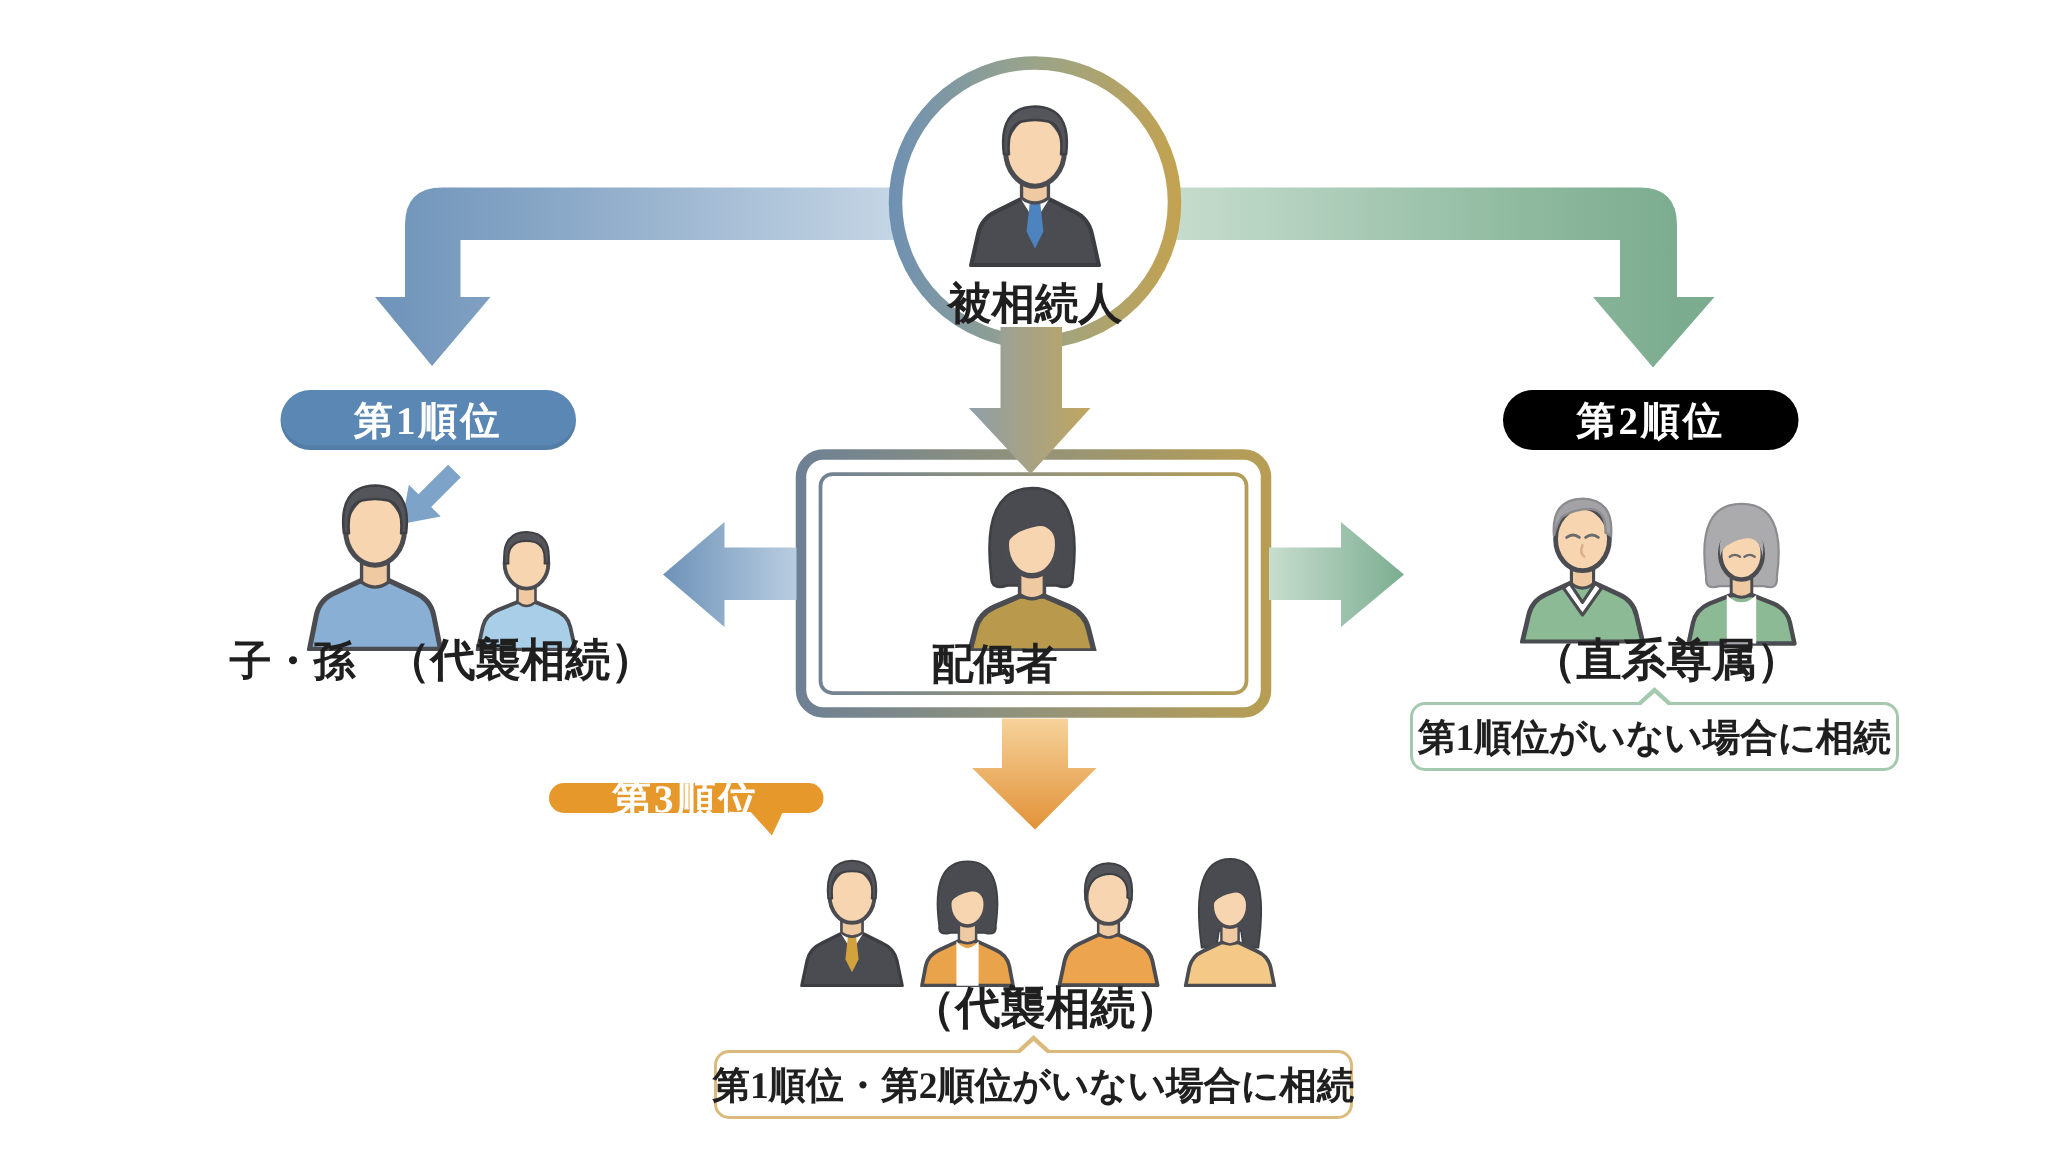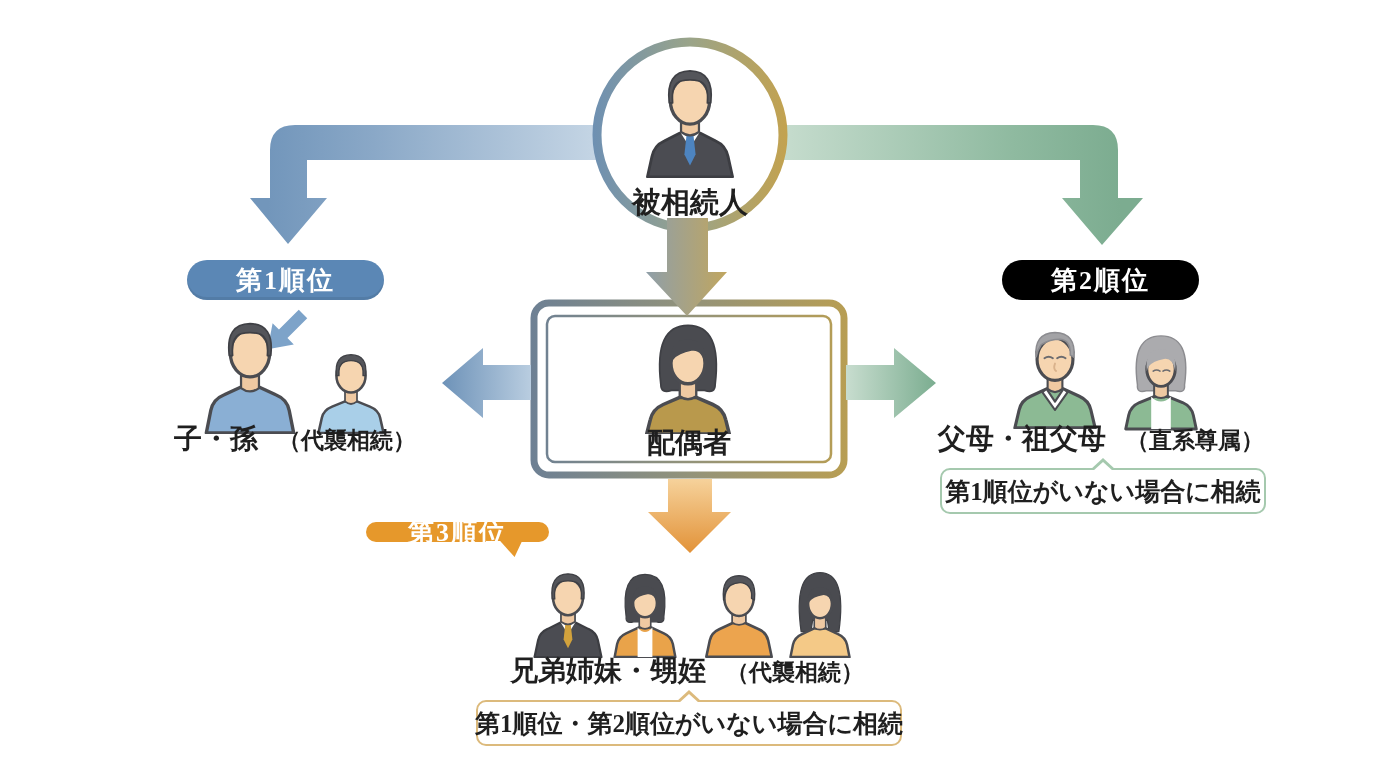--- a/index.html
+++ b/index.html
@@ -21,21 +21,21 @@
   .badge3::after{
     content:"";position:absolute;right:26px;bottom:-15px;width:30px;height:18px;
     background:#e6982b;clip-path:polygon(18% 0,100% 0,72% 100%);
   }
   
   .label{
     position:absolute;display:flex;align-items:baseline;justify-content:center;
     font-weight:bold;white-space:nowrap;
   }
   .label .nm{font-size:28px;}
-  .label .pr{font-size:23px;margin-left:20px;}
+  .label .pr{font-size:30px;margin-left:20px;}
   
   .note{
     position:absolute;height:42px;border-radius:10px;background:#fff;
     display:flex;align-items:center;justify-content:center;
     font-size:25px;font-weight:bold;white-space:nowrap;
   }
   .note::before{
     content:"";position:absolute;top:-12px;left:calc(50% - 13px);
     border-left:13px solid transparent;border-right:13px solid transparent;
     border-bottom:12px solid var(--bd);
@@ -131,21 +131,21 @@
   </svg>
   <div class="deceased-label abs">被相続人</div>
 
   <svg class="abs" style="left:629px;top:316px;" width="118" height="118" viewBox="0 0 100 100">
     <path d="M27 58 Q21 8 50 8 Q79 8 73 58 Q73 66 64 63 L36 63 Q27 66 27 58 Z" fill="#4a4b50" stroke="#3f4045" stroke-width="1.5"></path>
     <path d="M15 100 L18 88 Q20 79 29 75 L43 69 H57 L71 75 Q80 79 82 88 L85 100 Z" fill="#b9994c" stroke="#4b4c51" stroke-width="3" stroke-linejoin="round"></path>
     <path d="M43 54 H57 V68 Q50 73 43 68 Z" fill="#efc9a2" stroke="#4b4c51" stroke-width="2"></path>
     <ellipse cx="50" cy="40" rx="14.5" ry="17.5" fill="#f6d5b0" stroke="#4b4c51" stroke-width="3"></ellipse>
     <path d="M35.5 42 Q33 20 50 20 Q67 20 64.5 42 Q62 28 53 29.5 Q42 31.5 37.5 37 Q36 39 35.5 42 Z" fill="#4a4b50"></path>
   </svg>
-  <div class="label" style="left:534px;top:424px;width:310px;">
+  <div class="label" style="left:508px;top:424px;width:310px;">
     <span class="nm">配偶者</span>
   </div>
 
   <div class="badge badge1">第1順位</div>
   <svg class="abs" style="left:194px;top:304px;" width="112" height="130" viewBox="0 0 100 116">
     <path d="M11 115 L15 95 Q17 85 27 81 L42 74 H58 L73 81 Q83 85 85 95 L89 115 Z" fill="#8aafd4" stroke="#4b4c51" stroke-width="3" stroke-linejoin="round"></path>
     <path d="M42 60 H58 V75 Q50 81 42 75 Z" fill="#efc9a2" stroke="#4b4c51" stroke-width="2"></path>
     <ellipse cx="50" cy="44" rx="17.5" ry="21" fill="#f6d5b0" stroke="#4b4c51" stroke-width="3"></ellipse>
     <path d="M31.5 46 Q28 18 50 17.5 Q72 18 68.5 46 L65.5 46 Q67 29 58 26.5 Q50 24.5 42 26.5 Q33 29 34.5 46 Z" fill="#54555a" stroke="#3f4045" stroke-width="1.5" stroke-linejoin="round"></path>
   </svg>
@@ -175,21 +175,20 @@
     <path d="M26 58 Q19 8 50 8 Q81 8 74 58 Q75 67 65 64 L35 64 Q25 67 26 58 Z" fill="#ababae" stroke="#8c8c90" stroke-width="1.5"></path>
     <path d="M14 103 L17 89 Q19 80 28 76 L43 70 H57 L72 76 Q81 80 83 89 L86 103 Z" fill="#8cba94" stroke="#4b4c51" stroke-width="3" stroke-linejoin="round"></path>
     <path d="M40 70 Q50 80 60 70 L60 103 L40 103 Z" fill="#ffffff"></path>
     <path d="M43 56 H57 V69 Q50 74 43 69 Z" fill="#efc9a2" stroke="#4b4c51" stroke-width="2"></path>
     <ellipse cx="50" cy="42" rx="14.5" ry="17.5" fill="#f6d5b0" stroke="#4b4c51" stroke-width="3"></ellipse>
     <path d="M35.5 44 Q33 22 50 22 Q67 22 64.5 44 Q62 30 53 31.5 Q42 33.5 37.5 39 Q36 41 35.5 44 Z" fill="#ababae"></path>
     <path d="M42 44 q3.5 -2.5 7 0" fill="none" stroke="#6b6b6f" stroke-width="1.6" stroke-linecap="round"></path>
     <path d="M52 44 q3.5 -2.5 7 0" fill="none" stroke="#6b6b6f" stroke-width="1.6" stroke-linecap="round"></path>
   </svg>
   <div class="label" style="left:940px;top:420px;width:322px;">
-    <span class="nm">父母・祖父母</span>
     <span class="pr">（直系尊属）</span>
   </div>
   <div class="note note2">第1順位がいない場合に相続</div>
 
   <div class="badge badge3">第3順位</div>
 
   <svg class="abs" style="left:524px;top:561px;" width="88" height="97" viewBox="0 0 100 110">
     <path d="M12 109 L16 90 Q18 81 27 77 L41 70 H59 L73 77 Q82 81 84 90 L88 109 Z" fill="#4b4c52" stroke="#3c3d42" stroke-width="2.5" stroke-linejoin="round"></path>
     <path d="M40 67 L50 83 L60 67 Z" fill="#ffffff"></path>
     <path d="M47 71 L53 71 L55 89 L50 99 L45 89 Z" fill="#d2a23c"></path>
@@ -213,18 +212,17 @@
   </svg>
   <svg class="abs" style="left:779px;top:566px;" width="82" height="92" viewBox="0 0 100 112">
     <path d="M27 80 Q17 8 50 8 Q83 8 73 80 L61 80 L59 66 Q50 70 41 66 L39 80 Z" fill="#4a4b50" stroke="#3f4045" stroke-width="1.5"></path>
     <path d="M14 111 L17 96 Q19 87 28 83 L43 76 H57 L72 83 Q81 87 83 96 L86 111 Z" fill="#f4c987" stroke="#4b4c51" stroke-width="3" stroke-linejoin="round"></path>
     <path d="M43 61 H57 V75 Q50 80 43 75 Z" fill="#efc9a2" stroke="#4b4c51" stroke-width="2"></path>
     <ellipse cx="50" cy="46" rx="14.5" ry="17.5" fill="#f6d5b0" stroke="#4b4c51" stroke-width="3"></ellipse>
     <path d="M35.5 48 Q33 26 50 26 Q67 26 64.5 48 Q62 34 53 35.5 Q42 37.5 37.5 43 Q36 45 35.5 48 Z" fill="#4a4b50"></path>
   </svg>
 
   <div class="label" style="left:476px;top:652px;width:422px;">
-    <span class="nm">兄弟姉妹・甥姪</span>
     <span class="pr">（代襲相続）</span>
   </div>
   <div class="note note3">第1順位・第2順位がいない場合に相続</div>
 
 </div>
 
 </body></html>

